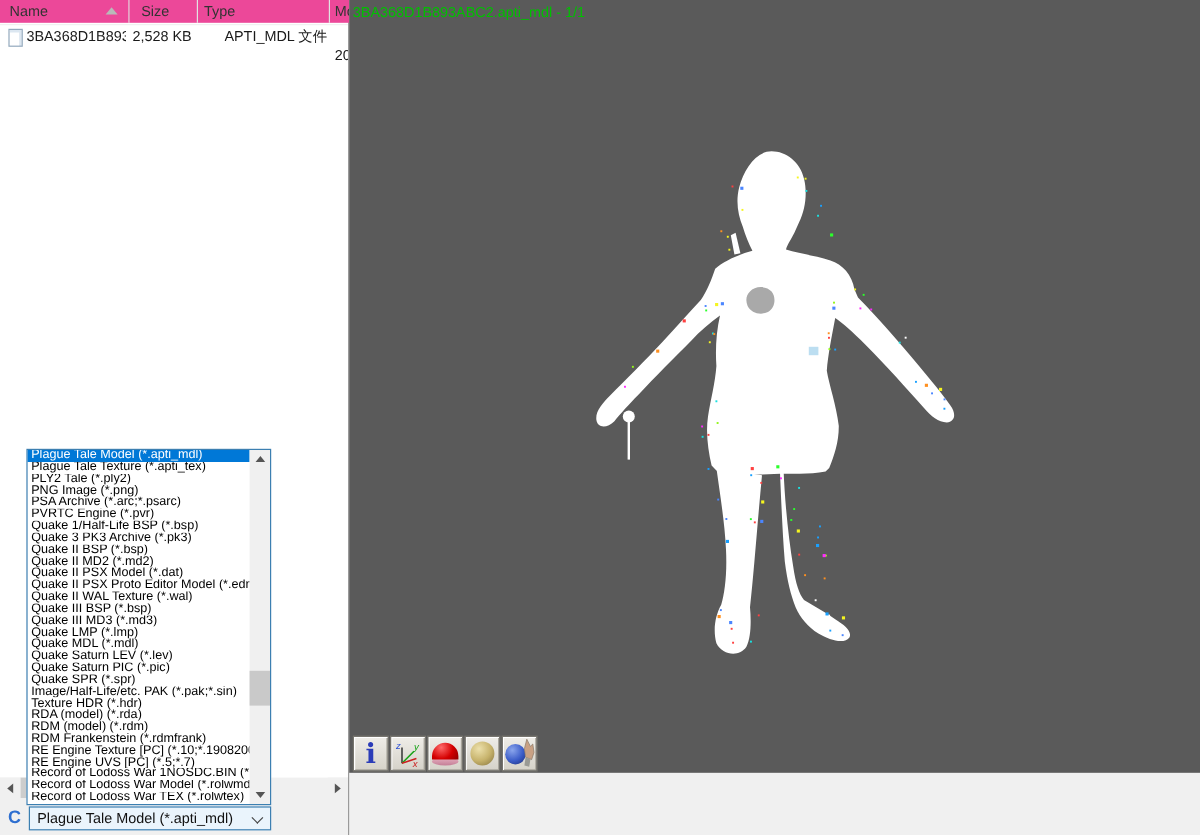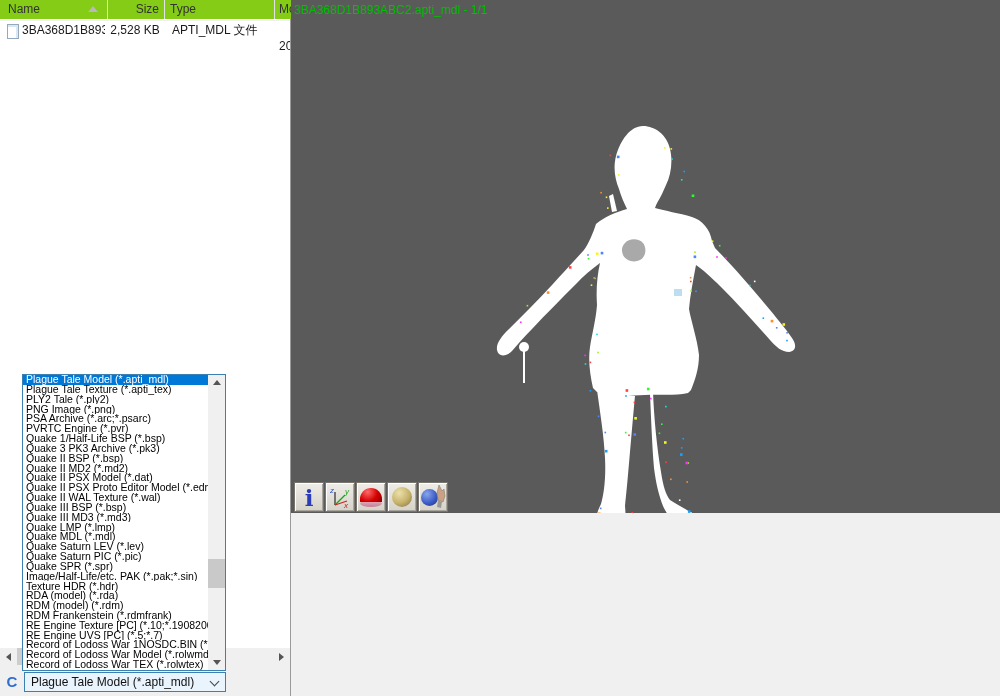--- a/index.html
+++ b/index.html
@@ -5,33 +5,33 @@
   html,body{margin:0;padding:0;background:#303030;}
   .app{position:relative;width:1000px;height:696px;overflow:hidden;
        font-family:"Liberation Sans",sans-serif;background:#f0f0f0;}
 
   
   .file-panel{position:absolute;left:0;top:0;width:291px;height:696px;background:#fff;
               border-right:1px solid #9a9a9a;box-sizing:border-box;}
   .list-header{position:absolute;left:0;top:0;width:290px;height:20px;background:#fff;
                border-bottom:1px solid #f0f0f0;font-size:12px;color:#333;}
   .hcell{position:absolute;top:0;height:19px;line-height:19px;white-space:nowrap;overflow:hidden;
-         border-right:1px solid #e2e2e2;box-sizing:border-box;background:#84cc16;}
+         border-right:1px solid #e2e2e2;box-sizing:border-box;background:#ec4899;}
   .c-name{left:0;width:108px;padding-left:8px;}
-  .c-size{left:108px;width:57px;text-align:right;padding-right:5px;}
+  .c-size{left:108px;width:57px;text-align:right;padding-right:23px;}
   .c-type{left:165px;width:110px;padding-left:5px;}
   .c-mod{left:275px;width:16px;padding-left:4px;border-right:none;}
   .sort-tri{position:absolute;left:88px;top:6px;width:0;height:0;
             border-left:5px solid transparent;border-right:5px solid transparent;
             border-bottom:6px solid #b9b9b9;}
   .file-row{position:absolute;left:0;top:22px;width:290px;height:17px;font-size:12px;color:#1a1a1a;}
   .file-row .cell{position:absolute;top:0;height:17px;line-height:17px;white-space:nowrap;overflow:hidden;}
   .r-name{left:22px;width:83px;}
   .r-size{left:108px;width:54px;text-align:center;}
-  .r-type{left:172px;width:104px;}
+  .r-type{left:187px;width:104px;}
   .r-mod{left:279px;width:11px;margin-top:16px;}
   .doc-icon{position:absolute;left:7px;top:2px;width:10px;height:13px;background:#fff;
             border:1px solid #93a9bd;box-shadow:inset -2px 2px 0 #dce7f1;}
 
   
   .hscroll{position:absolute;left:0;top:648px;width:290px;height:17px;background:#f0f0f0;}
   .hs-btn{position:absolute;top:0;width:17px;height:17px;background:#f0f0f0;
           display:flex;align-items:center;justify-content:center;}
   .hs-btn.left{left:0;} .hs-btn.right{right:0;}
   .tri-left{width:0;height:0;border:4px solid transparent;border-right:5px solid #555;border-left:0;}
@@ -56,21 +56,21 @@
               white-space:nowrap;overflow:hidden;display:flex;align-items:center;cursor:default;}
   .popup-item.sel{background:#0078d7;color:#fff;}
   .popup-scroll{position:absolute;right:0;top:0;bottom:0;width:17px;background:#f0f0f0;}
   .ps-btn{position:absolute;left:0;width:17px;height:15px;display:flex;align-items:center;justify-content:center;}
   .ps-btn.up{top:0;} .ps-btn.down{bottom:0;}
   .tri-up{width:0;height:0;border:4px solid transparent;border-bottom:5px solid #555;border-top:0;}
   .tri-down{width:0;height:0;border:4px solid transparent;border-top:5px solid #555;border-bottom:0;}
   .ps-thumb{position:absolute;left:0;top:184px;width:17px;height:29px;background:#c9c9c9;}
 
   
-  .viewport{position:absolute;left:291px;top:0;width:709px;height:513px;background:#5a5a5a;overflow:hidden;}
+  .viewport{position:absolute;left:291px;top:0;width:709px;height:644px;background:#5a5a5a;overflow:hidden;}
   .vp-title{position:absolute;left:3px;top:3px;font-size:12px;color:#00c000;white-space:nowrap;}
   .model{position:absolute;left:0;top:0;}
   .cyan-patch{position:absolute;left:383px;top:289px;width:8px;height:7px;background:#b8dcf0;opacity:.95;}
 
   
   .toolbar{position:absolute;left:3px;bottom:1px;display:flex;gap:1px;}
   .tb-btn{position:relative;width:30px;height:30px;background:linear-gradient(#efede8,#d5d2c9);
           border:1px solid #77756e;box-shadow:inset 1px 1px 0 #fff,inset -1px -1px 0 #a8a59c;
           box-sizing:border-box;cursor:pointer;display:flex;align-items:center;justify-content:center;}
   .icon-info{font-family:"DejaVu Serif","Liberation Serif",serif;font-weight:bold;

